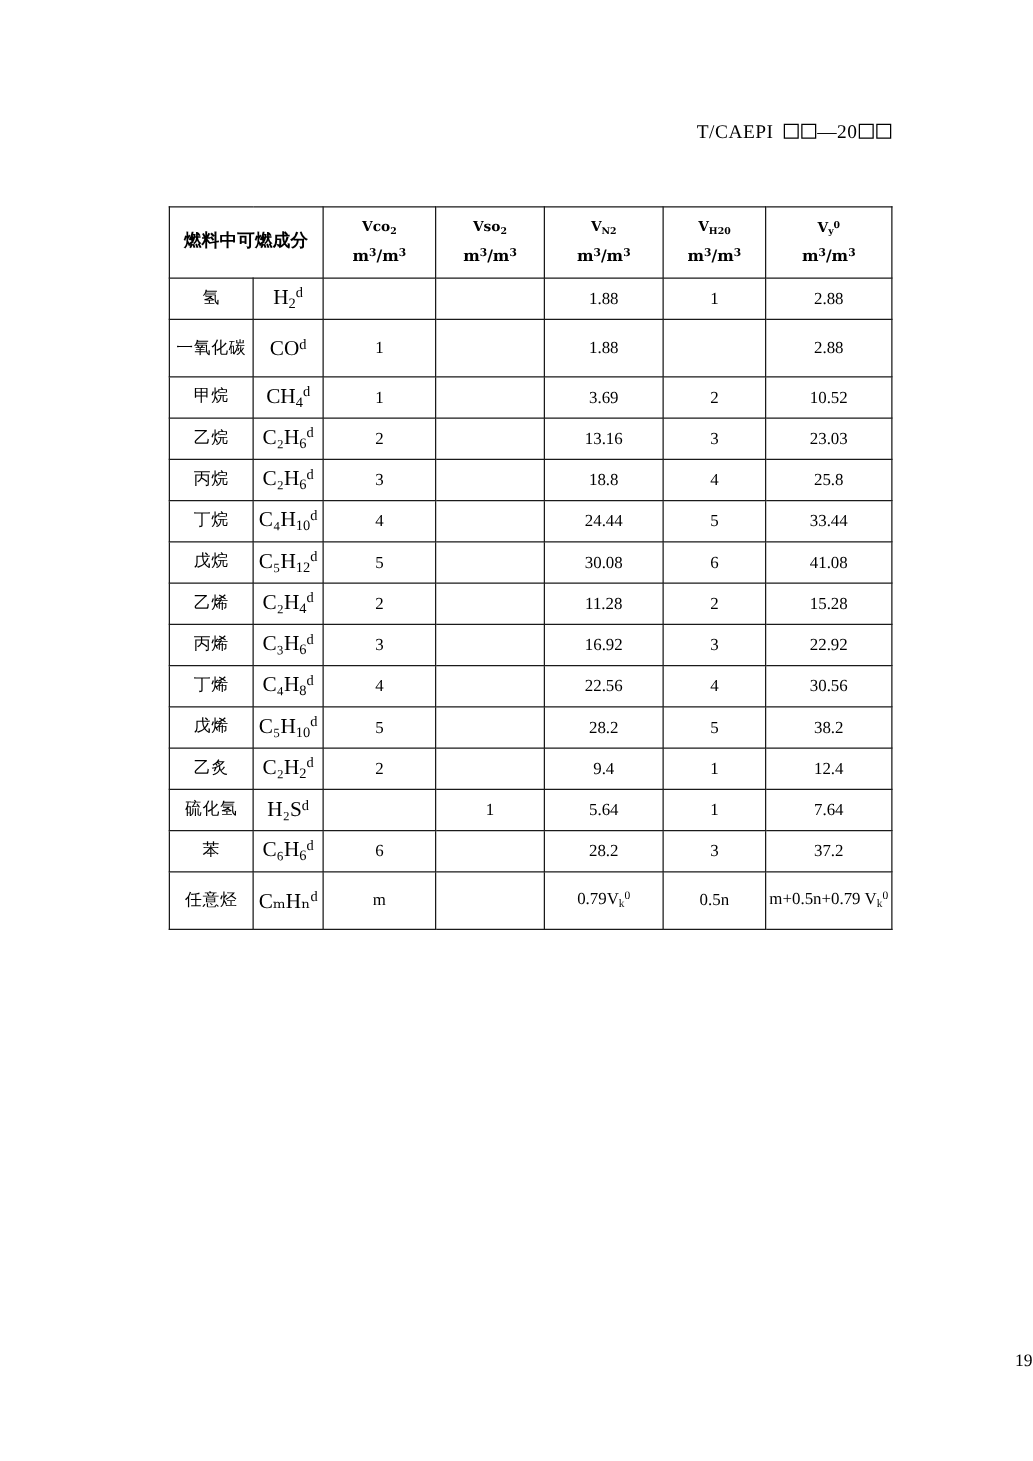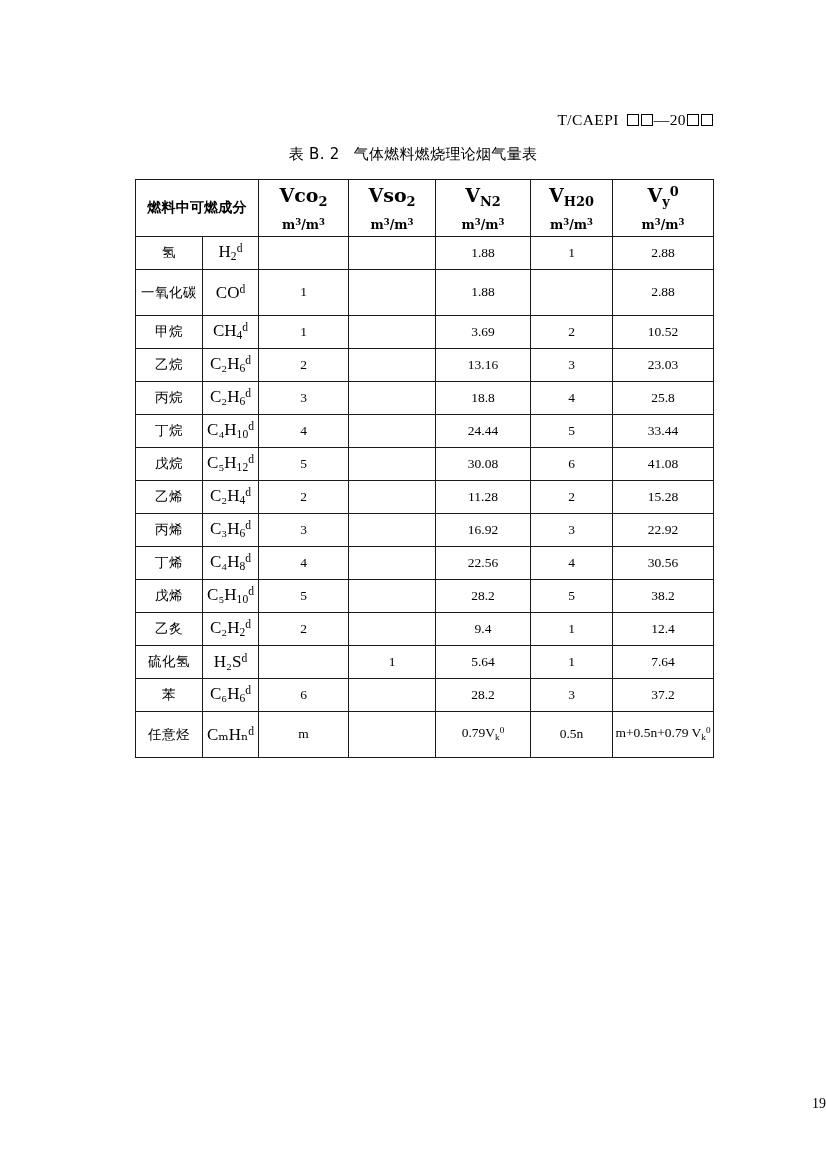--- a/index.html
+++ b/index.html
@@ -12,21 +12,21 @@
     background: #ffffff;
     font-family: "Liberation Serif", "DejaVu Serif", serif;
     color: #000000;
     position: relative;
     overflow: hidden;
   }
 
   .page {
     position: absolute;
     left: 0;
-    top: 14px;
+    top: 0;
     width: 826px;
     height: 1030px;
     text-decoration: underline;
   }
 
   
   .doc-header {
     position: absolute;
     top: 97px;
     right: 112px;
@@ -91,21 +91,21 @@
     font-weight: bold;
     font-family: "DejaVu Serif", "Liberation Serif", serif;
     height: 56px;
     font-size: 13px;
   }
   thead th.head-span {
     font-family: "DejaVu Sans", "Liberation Sans", sans-serif;
     font-size: 14px;
     letter-spacing: 0.2px;
   }
-  thead th .sym { display: block; font-size: 19px; }
+  thead th .sym { display: block; font-size: 11px; }
   thead th .unit { display: block; margin-top: 7px; font-size: 12.5px; }
 
   tbody td { height: 32px; }
   tbody tr.tall td { height: 45px; }
   tbody td.name-cell {
     font-family: "DejaVu Sans", "Liberation Sans", sans-serif;
     font-size: 13.5px;
     letter-spacing: 0.5px;
     line-height: 1.3;
   }
@@ -132,23 +132,20 @@
 </style>
 </head>
 <body>
 
 <div class="page">
 
   <div class="doc-header">
     <span>T/CAEPI</span><span class="gap"></span><span class="box-glyph"></span><span class="box-glyph"></span><span>—</span><span>20</span><span class="box-glyph"></span><span class="box-glyph"></span>
   </div>
 
-  <div class="table-caption">
-    <span class="cap-num">表 B. 2</span><span>气体燃料燃烧理论烟气量表</span>
-  </div>
 
   <div class="table-wrap">
     <table class="fuel-table">
       <colgroup>
         <col class="c-name">
         <col class="c-formula">
         <col class="c-co2">
         <col class="c-so2">
         <col class="c-n2">
         <col class="c-h2o">

